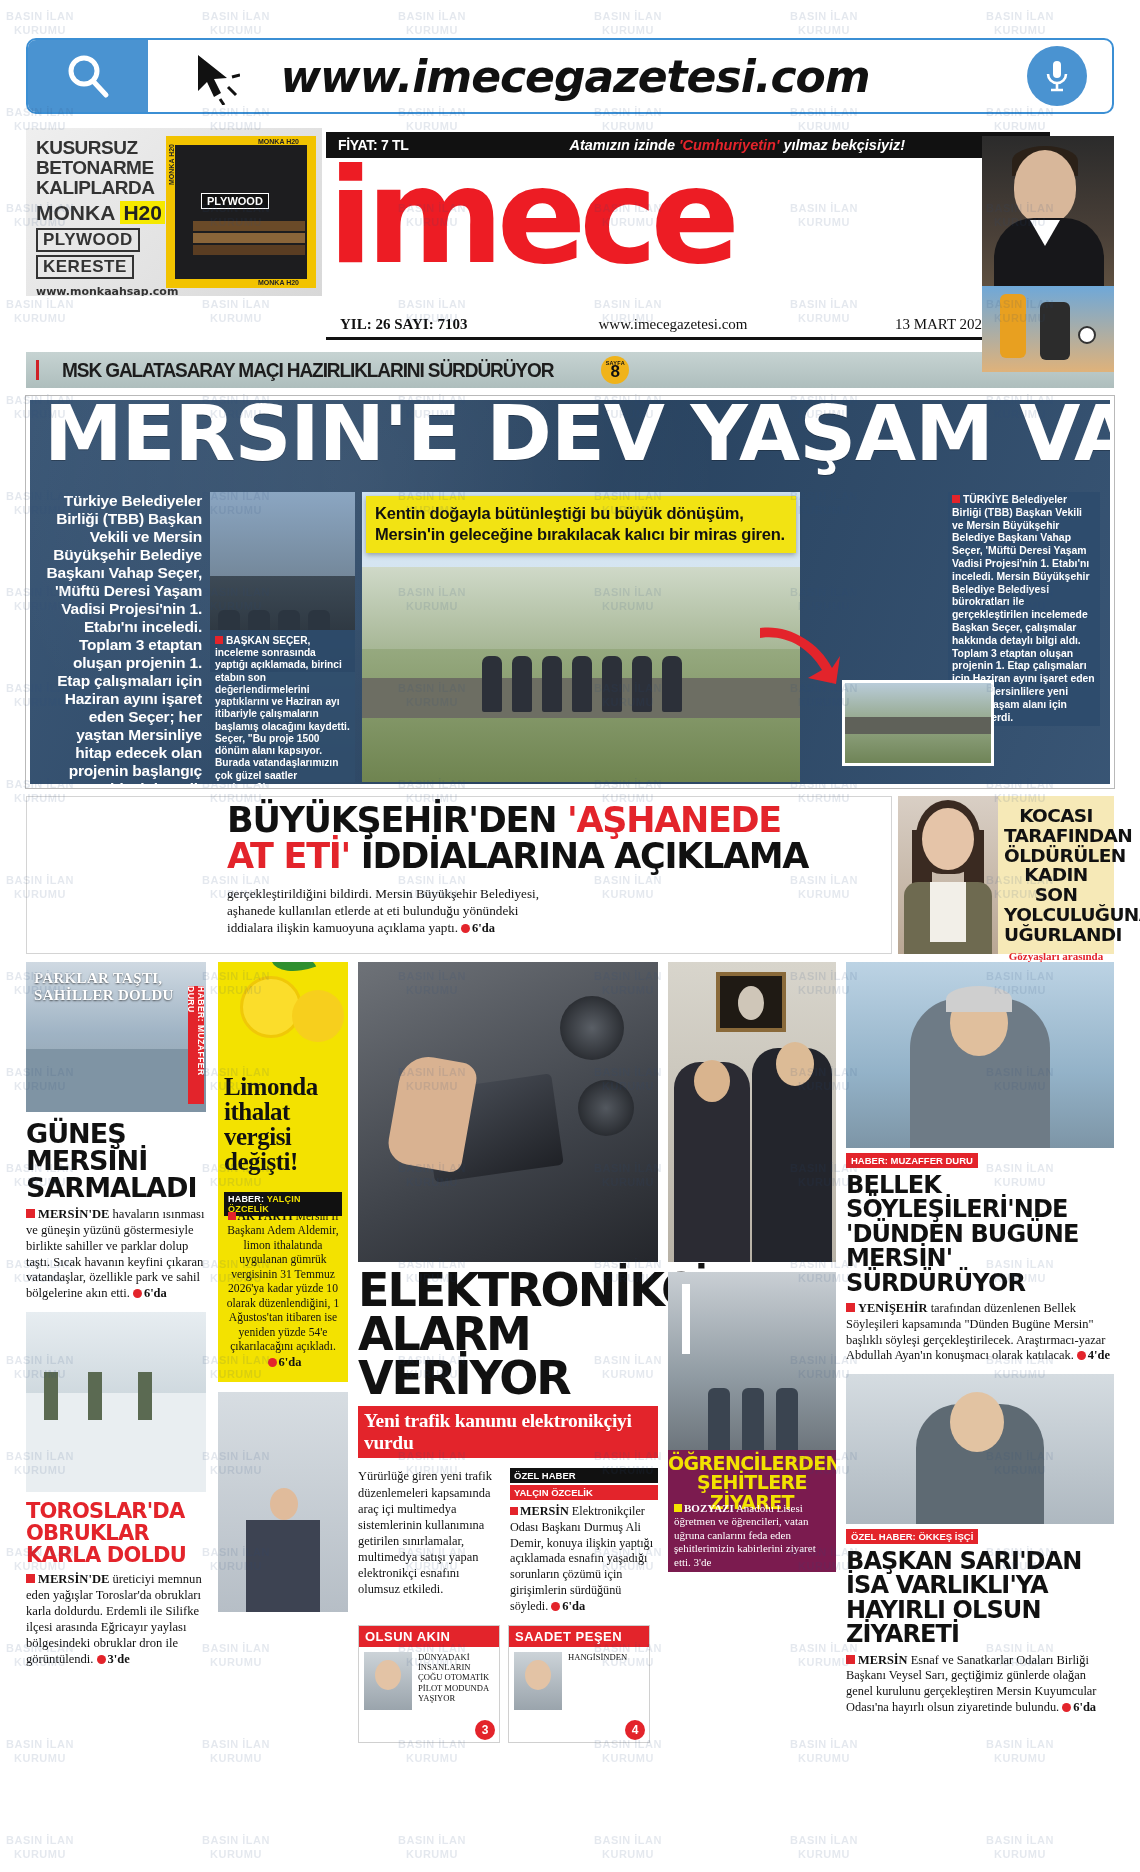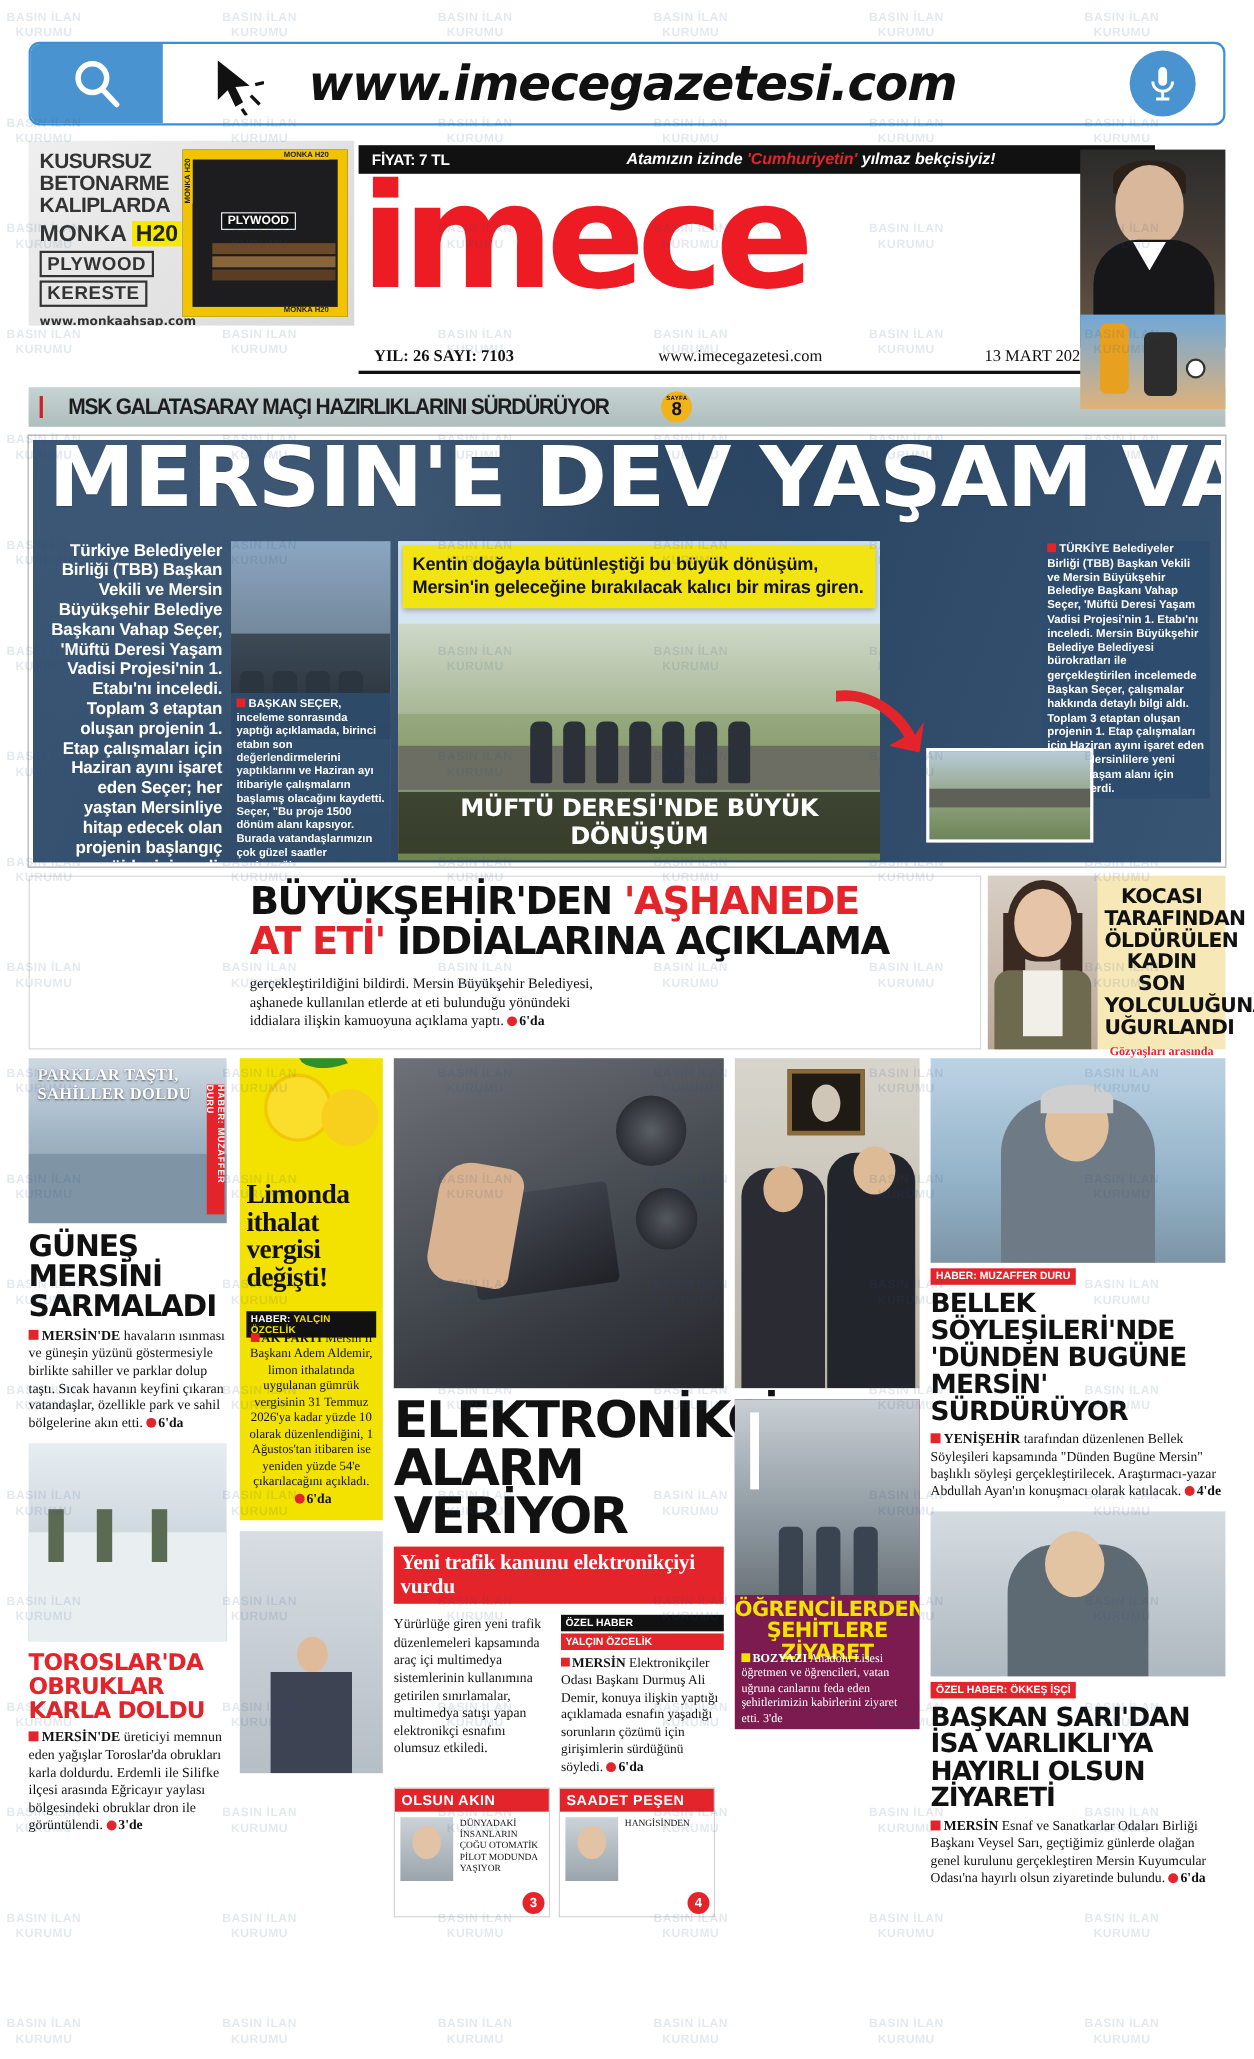--- a/index.html
+++ b/index.html
@@ -574,23 +574,20 @@
       <div class="person" style="left:150px;"></div>
       <div class="person" style="left:180px;"></div>
       <div class="person" style="left:210px;"></div>
       <div class="person" style="left:240px;"></div>
       <div class="person" style="left:270px;"></div>
       <div class="person" style="left:300px;"></div>
     </div>
 
     <div class="lead-quote">Kentin doğayla bütünleştiği bu büyük dönüşüm, Mersin'in geleceğine bırakılacak kalıcı bir miras giren.</div>
 
-    <div class="lead-cap2">
-      <span>MÜFTÜ DERESİ'NDE BÜYÜK DÖNÜŞÜM</span>
-    </div>
 
     <svg class="arrow-red" width="86" height="66" viewBox="0 0 86 66">
       <path d="M4 6 C30 2 62 18 76 46 L84 34 L80 62 L52 56 L66 48 C52 24 28 12 4 16 Z" fill="#e3242b"></path>
     </svg>
 
     <div class="lead-inset">
       <div class="rd"></div>
     </div>
 
     <div class="lead-right">

